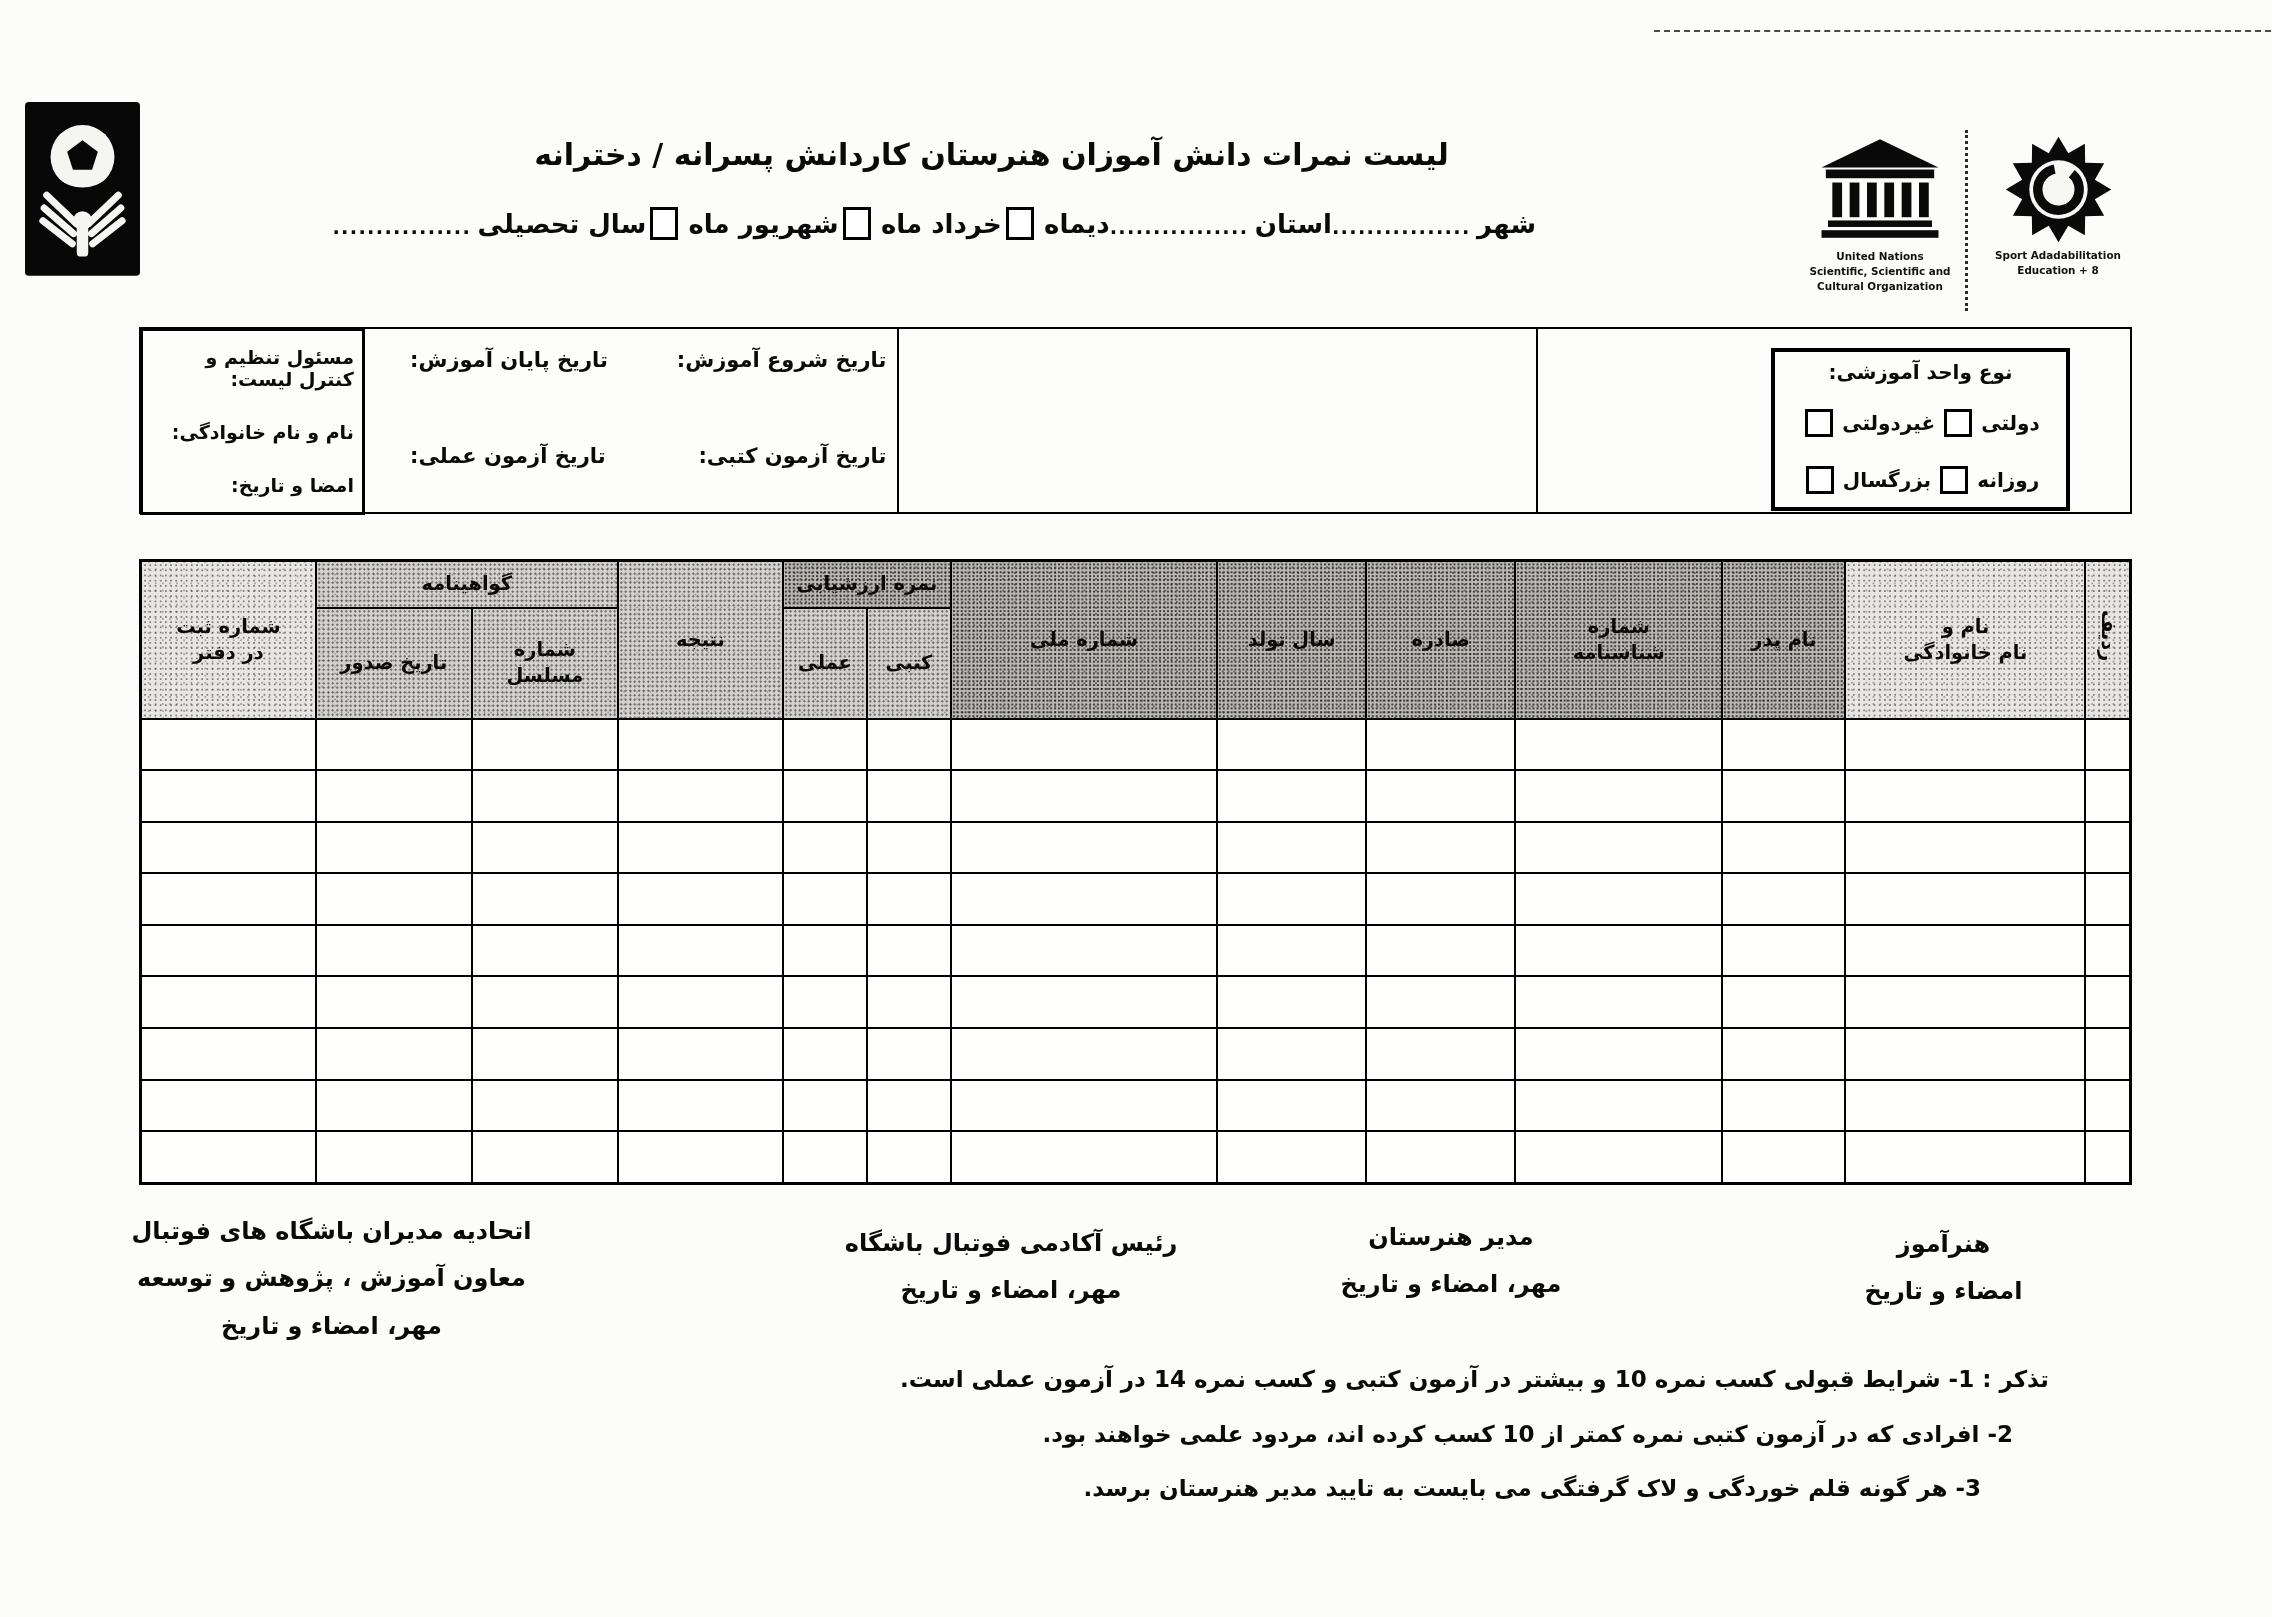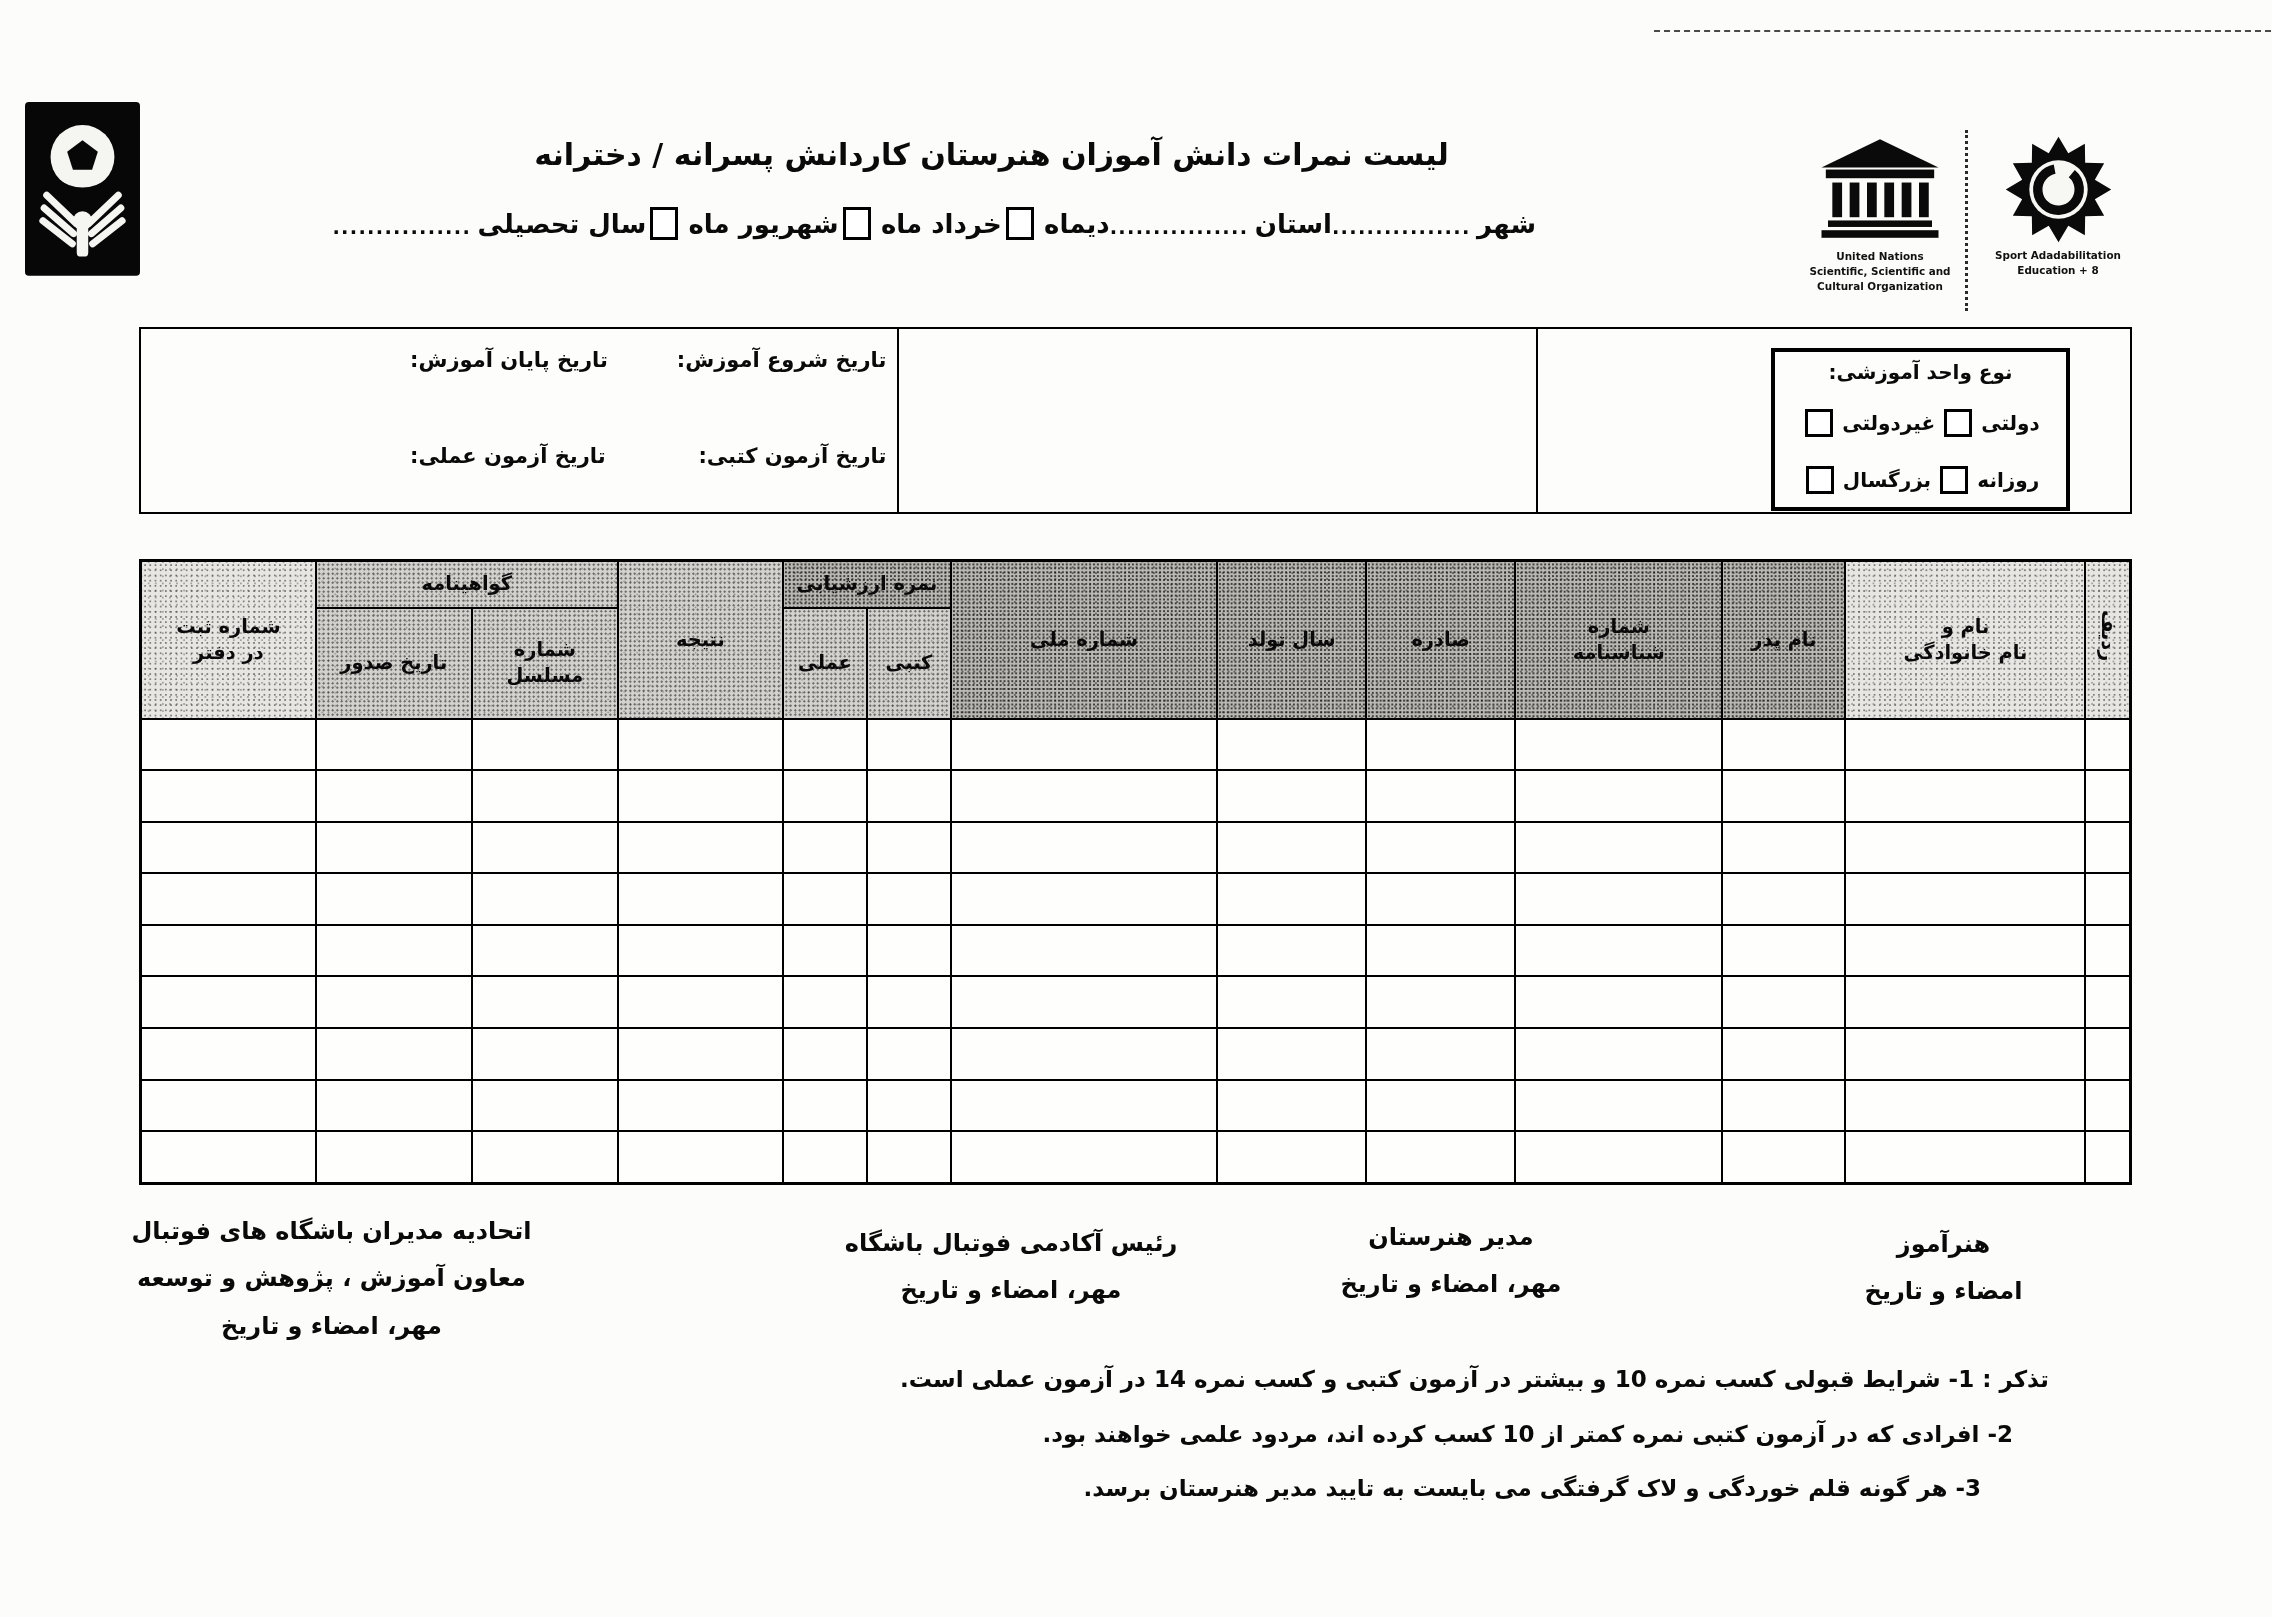--- a/index.html
+++ b/index.html
@@ -162,20 +162,25 @@
     <circle cx="60" cy="60" r="22" fill="none" stroke="#0a0a0a" stroke-width="10" stroke-dasharray="118 22" transform="rotate(-50 60 60)"></circle>
   </svg>
   <div class="logo-caption">
     <div>Sport Adadabilitation</div>
     <div>Education + 8</div>
   </div>
 </div>
 
 <div class="abs info-strip">
 
+  <div class="cellD">
+    <div>مسئول تنظیم و کنترل لیست:</div>
+    <div>نام و نام خانوادگی:</div>
+    <div>امضا و تاریخ:</div>
+  </div>
 
   <div class="vline" style="left:756px;"></div>
   <div class="vline" style="left:1395px;"></div>
 
   <div class="cellC">
     <div class="c-row" style="top:19.4px;">
       <span>تاریخ شروع آموزش:</span>
       <span>تاریخ پایان آموزش:</span>
     </div>
     <div class="c-row" style="top:115px;">

